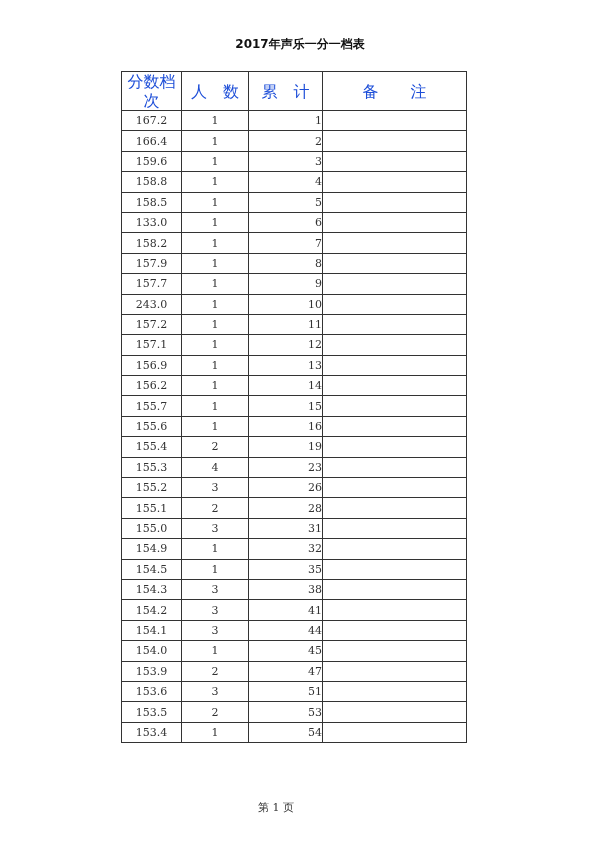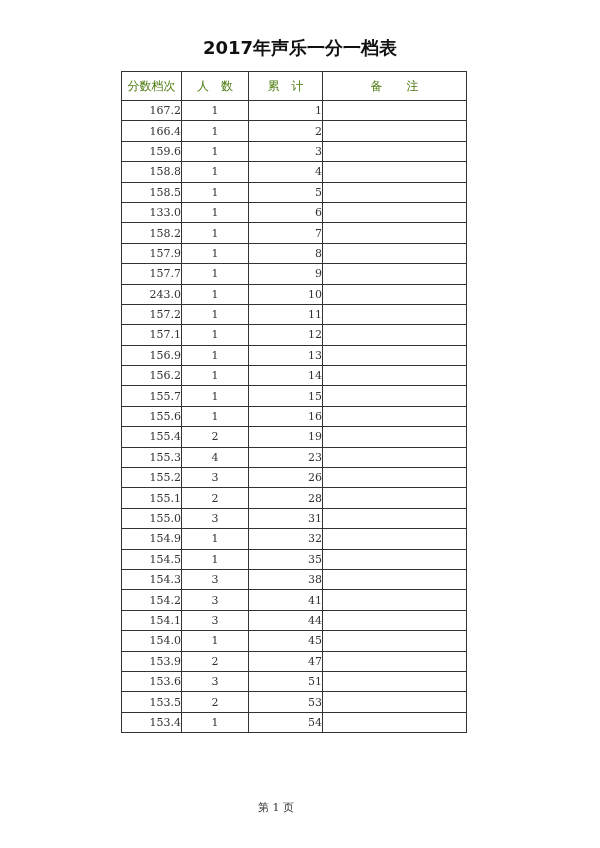--- a/index.html
+++ b/index.html
@@ -3,37 +3,37 @@
   <meta charset="utf-8">
   <style>
     html, body { margin: 0; padding: 0; }
     body {
       width: 600px; height: 848px; background: #ffffff; position: relative;
       font-family: "DejaVu Serif", "Liberation Serif", serif; color: #222;
       overflow: hidden;
     }
     .title {
       position: absolute; left: 0; width: 600px; top: 36px; text-align: center;
-      font-size: 18px; font-weight: bold; color: #111;
+      font-size: 12px; font-weight: bold; color: #111;
       font-family: "DejaVu Sans", "Liberation Sans", sans-serif;
     }
     table.grid {
       position: absolute; left: 121px; top: 71px; width: 345px;
       border-collapse: collapse; table-layout: fixed;
     }
     table.grid th, table.grid td {
       border: 1px solid #333; padding: 0; height: 19.4px; line-height: 19px;
       font-size: 11px; font-weight: normal; color: #333;
     }
     table.grid th {
-      height: 28px; font-size: 12px; color: #4d7c0f;
+      height: 28px; font-size: 16px; color: #1d4ed8;
       font-family: "DejaVu Sans", "Liberation Sans", sans-serif;
     }
     col.c1 { width: 60px; } col.c2 { width: 67px; } col.c3 { width: 74px; } col.c4 { width: 144px; }
-    td.score { text-align: right; }
+    td.score { text-align: center; }
     td.count { text-align: center; }
     td.cum { text-align: right; padding-right: 14px; }
     .footer {
       position: absolute; left: 0; width: 552px; top: 800px; text-align: center;
       font-size: 11px; color: #333;
     }
   </style>
 </head>
 <body>
 

